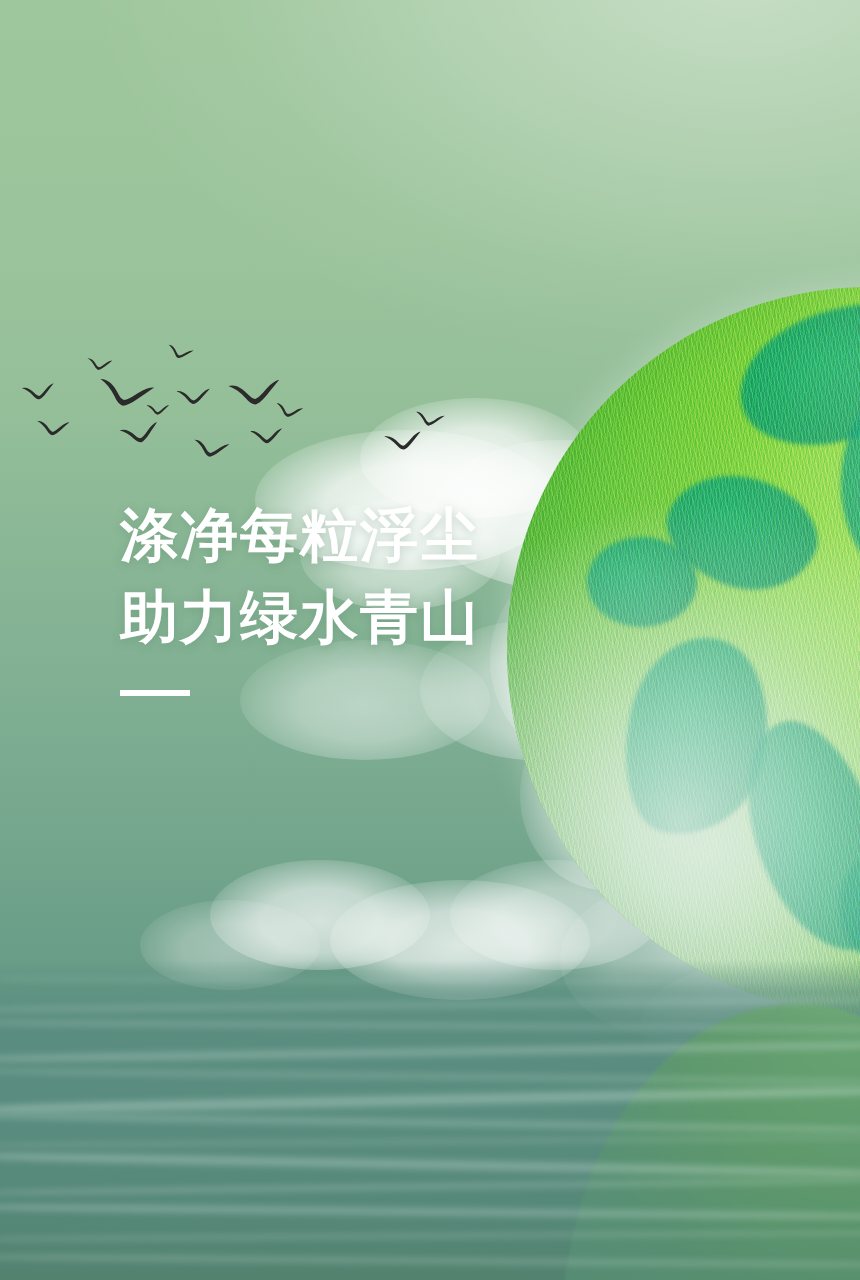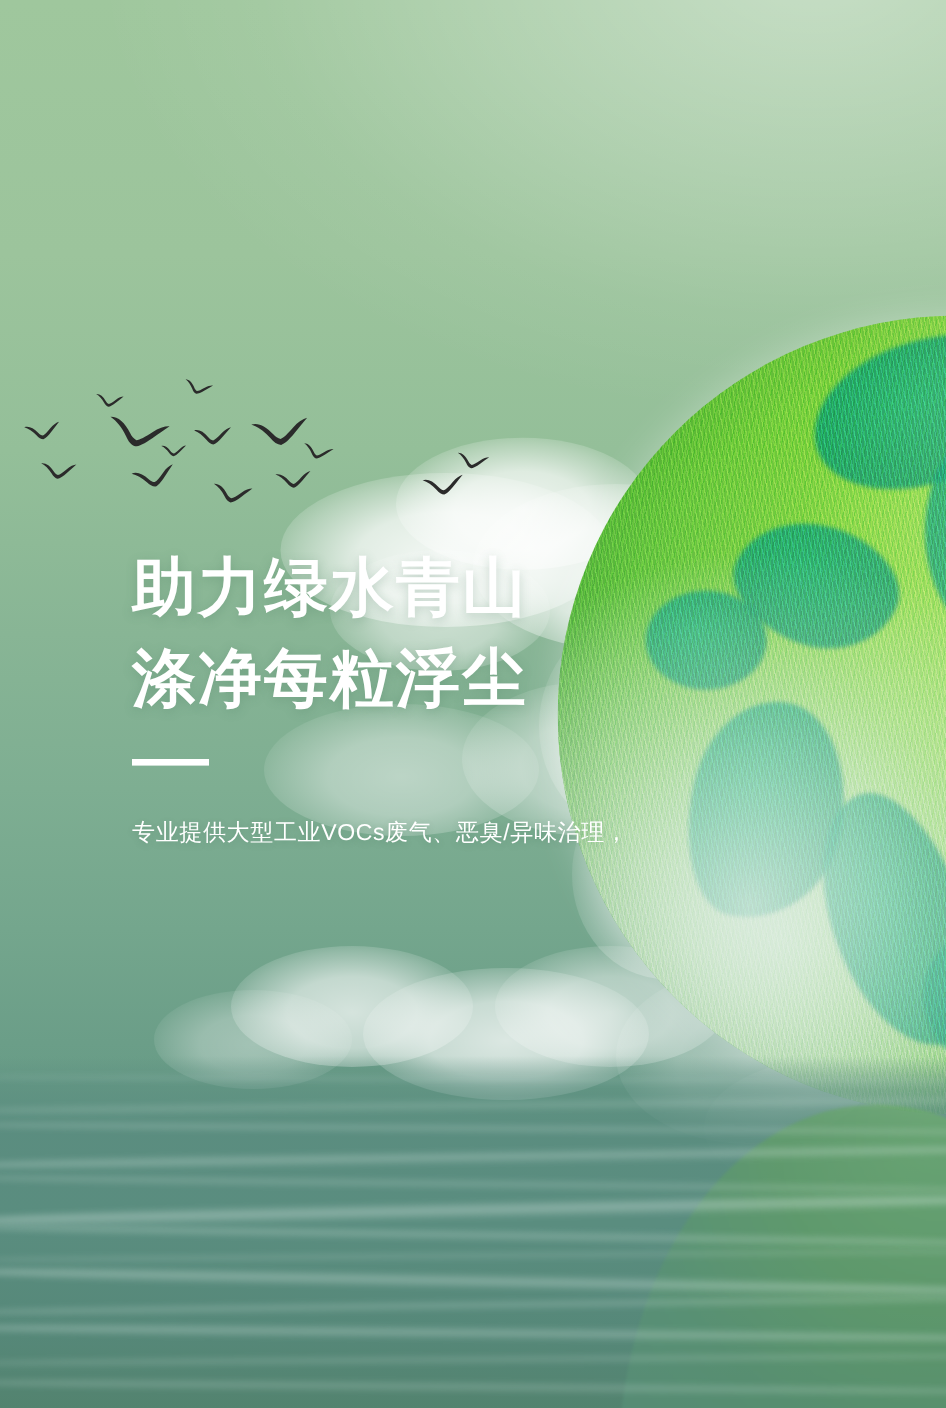--- a/index.html
+++ b/index.html
@@ -235,21 +235,20 @@
       </svg>
       <svg width="30.6" height="18" viewBox="0 0 34 20" style="position: absolute; left: 414px; top: 412px; transform: rotate(9deg);">
         <path d="M1,2 C5,1.2 9,3.5 13,9 C13.9,10.3 15.2,11.4 16.8,11.9 C18.6,11.4 21,9.5 24.5,6.2 C27.5,3.4 30.5,1.8 33,1.5 C30.6,3.9 27.8,6.6 25,9.4 C21.5,12.9 18.6,15 16.7,15.3 C14.6,15 12.6,13.3 11,10.8 C8,6.6 4.6,3.6 1,2 Z" fill="#2b2b2b"></path>
       </svg>
       <svg width="23.799999999999997" height="14" viewBox="0 0 34 20" style="position: absolute; left: 146px; top: 404px; transform: rotate(0deg);">
         <path d="M1,2 C5,1.2 9,3.5 13,9 C13.9,10.3 15.2,11.4 16.8,11.9 C18.6,11.4 21,9.5 24.5,6.2 C27.5,3.4 30.5,1.8 33,1.5 C30.6,3.9 27.8,6.6 25,9.4 C21.5,12.9 18.6,15 16.7,15.3 C14.6,15 12.6,13.3 11,10.8 C8,6.6 4.6,3.6 1,2 Z" fill="#2b2b2b"></path>
       </svg>
     </div>
 
   <div id="copy">
+    <div class="headline">涤净每粒浮尘</div>
     <div class="headline">助力绿水青山</div>
-    <div class="headline">涤净每粒浮尘</div>
     <div id="divider"></div>
     <div id="subtitle">
-      <div class="subline">专业提供大型工业VOCs废气、恶臭/异味治理，</div>
     </div>
   </div>
 
 </div>
 
 </body></html>

